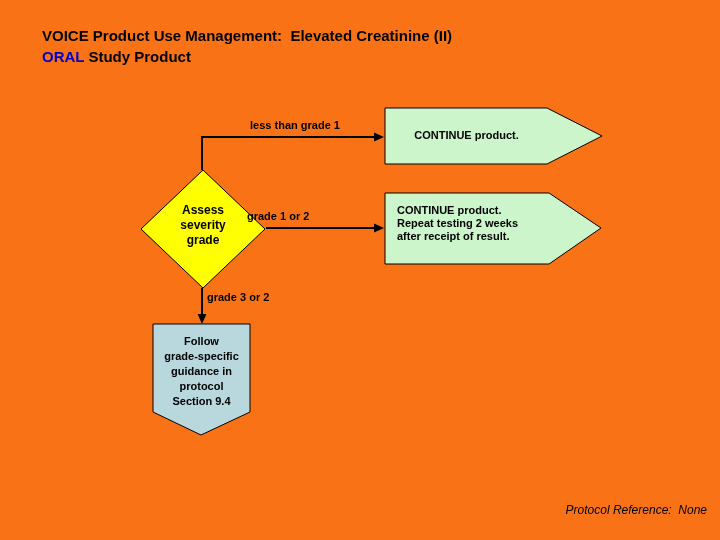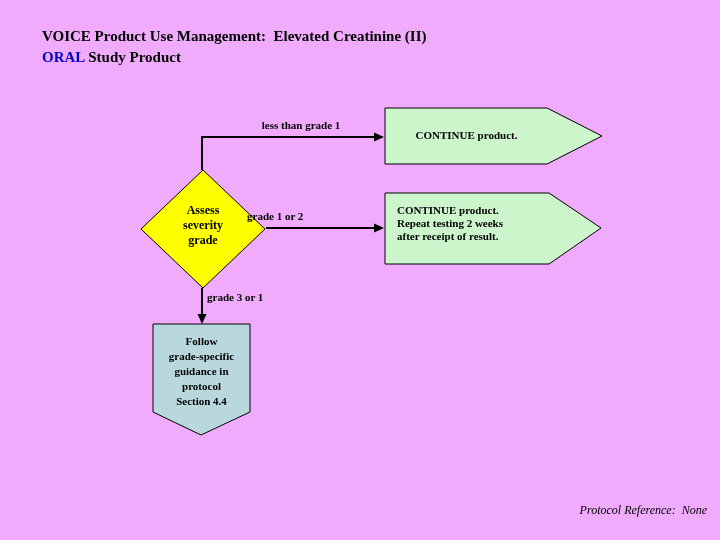--- a/index.html
+++ b/index.html
@@ -1,37 +1,37 @@
 <!DOCTYPE html>
 <html><head>
 <meta charset="utf-8">
 <style>
   html,body{margin:0;padding:0;background:#ffffff;}
   .slide{
     position:relative;
     width:720px;height:540px;
-    background:#f0abfc;
-    font-family:Liberation Serif, serif;
+    background:#f97316;
+    font-family:Liberation Sans, sans-serif;
     overflow:hidden;
   }
   .txt{
     position:absolute;
     color:#000000;
     font-weight:bold;
     white-space:pre-wrap;
     line-height:1.25;
   }
   .title-line1{left:42px;top:27px;font-size:15px;}
   .title-line2{left:42px;top:48px;font-size:15px;}
   .flow-svg{position:absolute;left:0;top:0;}
   .flow-svg polygon.shape{stroke:#000000;stroke-width:1;}
   .flow-svg .connector{stroke:#000000;stroke-width:2;fill:none;}
   .flow-svg .arrowhead{fill:#000000;stroke:none;}
   .lbl{font-size:11px;}
-  .lbl-less{left:235px;top:119px;width:132px;text-align:center;}
+  .lbl-less{left:229px;top:119px;width:132px;text-align:center;}
   .lbl-g12{left:247px;top:210px;width:110px;}
   .lbl-g34{left:207px;top:291px;}
   .node-decision{left:141px;top:203px;width:124px;text-align:center;font-size:12px;line-height:15px;}
   .node-continue1{left:385px;top:129px;width:163px;text-align:center;font-size:11px;}
   .node-continue2{left:397px;top:204px;width:160px;text-align:left;font-size:11px;line-height:13px;}
   .node-guidance{left:152px;top:334px;width:99px;text-align:center;font-size:11px;line-height:15px;}
   .footer-ref{
     position:absolute;right:13px;top:503px;
     font-size:12px;font-style:italic;font-weight:normal;
     color:#000000;white-space:pre-wrap;
@@ -60,30 +60,30 @@
 
     <polygon class="shape" points="385,108 547,108 602,136 547,164 385,164" fill="#ccf5cc"></polygon>
 
     <polygon class="shape" points="385,193 549,193 601,228 549,264 385,264" fill="#ccf5cc"></polygon>
 
     <polygon class="shape" points="153,324 250,324 250,412 201,435 153,412" fill="#b9d8de"></polygon>
   </svg>
 
   <div class="txt lbl lbl-less">less than grade 1</div>
   <div class="txt lbl lbl-g12">grade 1 or 2</div>
-  <div class="txt lbl lbl-g34">grade 3 or 1</div>
+  <div class="txt lbl lbl-g34">grade 3 or 2</div>
 
   <div class="txt node-decision">Assess
 severity
 grade</div>
   <div class="txt node-continue1">CONTINUE product.</div>
   <div class="txt node-continue2">CONTINUE product.
 Repeat testing 2 weeks
 after receipt of result.</div>
   <div class="txt node-guidance">Follow
 grade-specific
 guidance in
 protocol
-Section 4.4</div>
+Section 9.4</div>
 
   <div class="footer-ref">Protocol Reference:  None</div>
 
 </div>
 
 </body></html>

